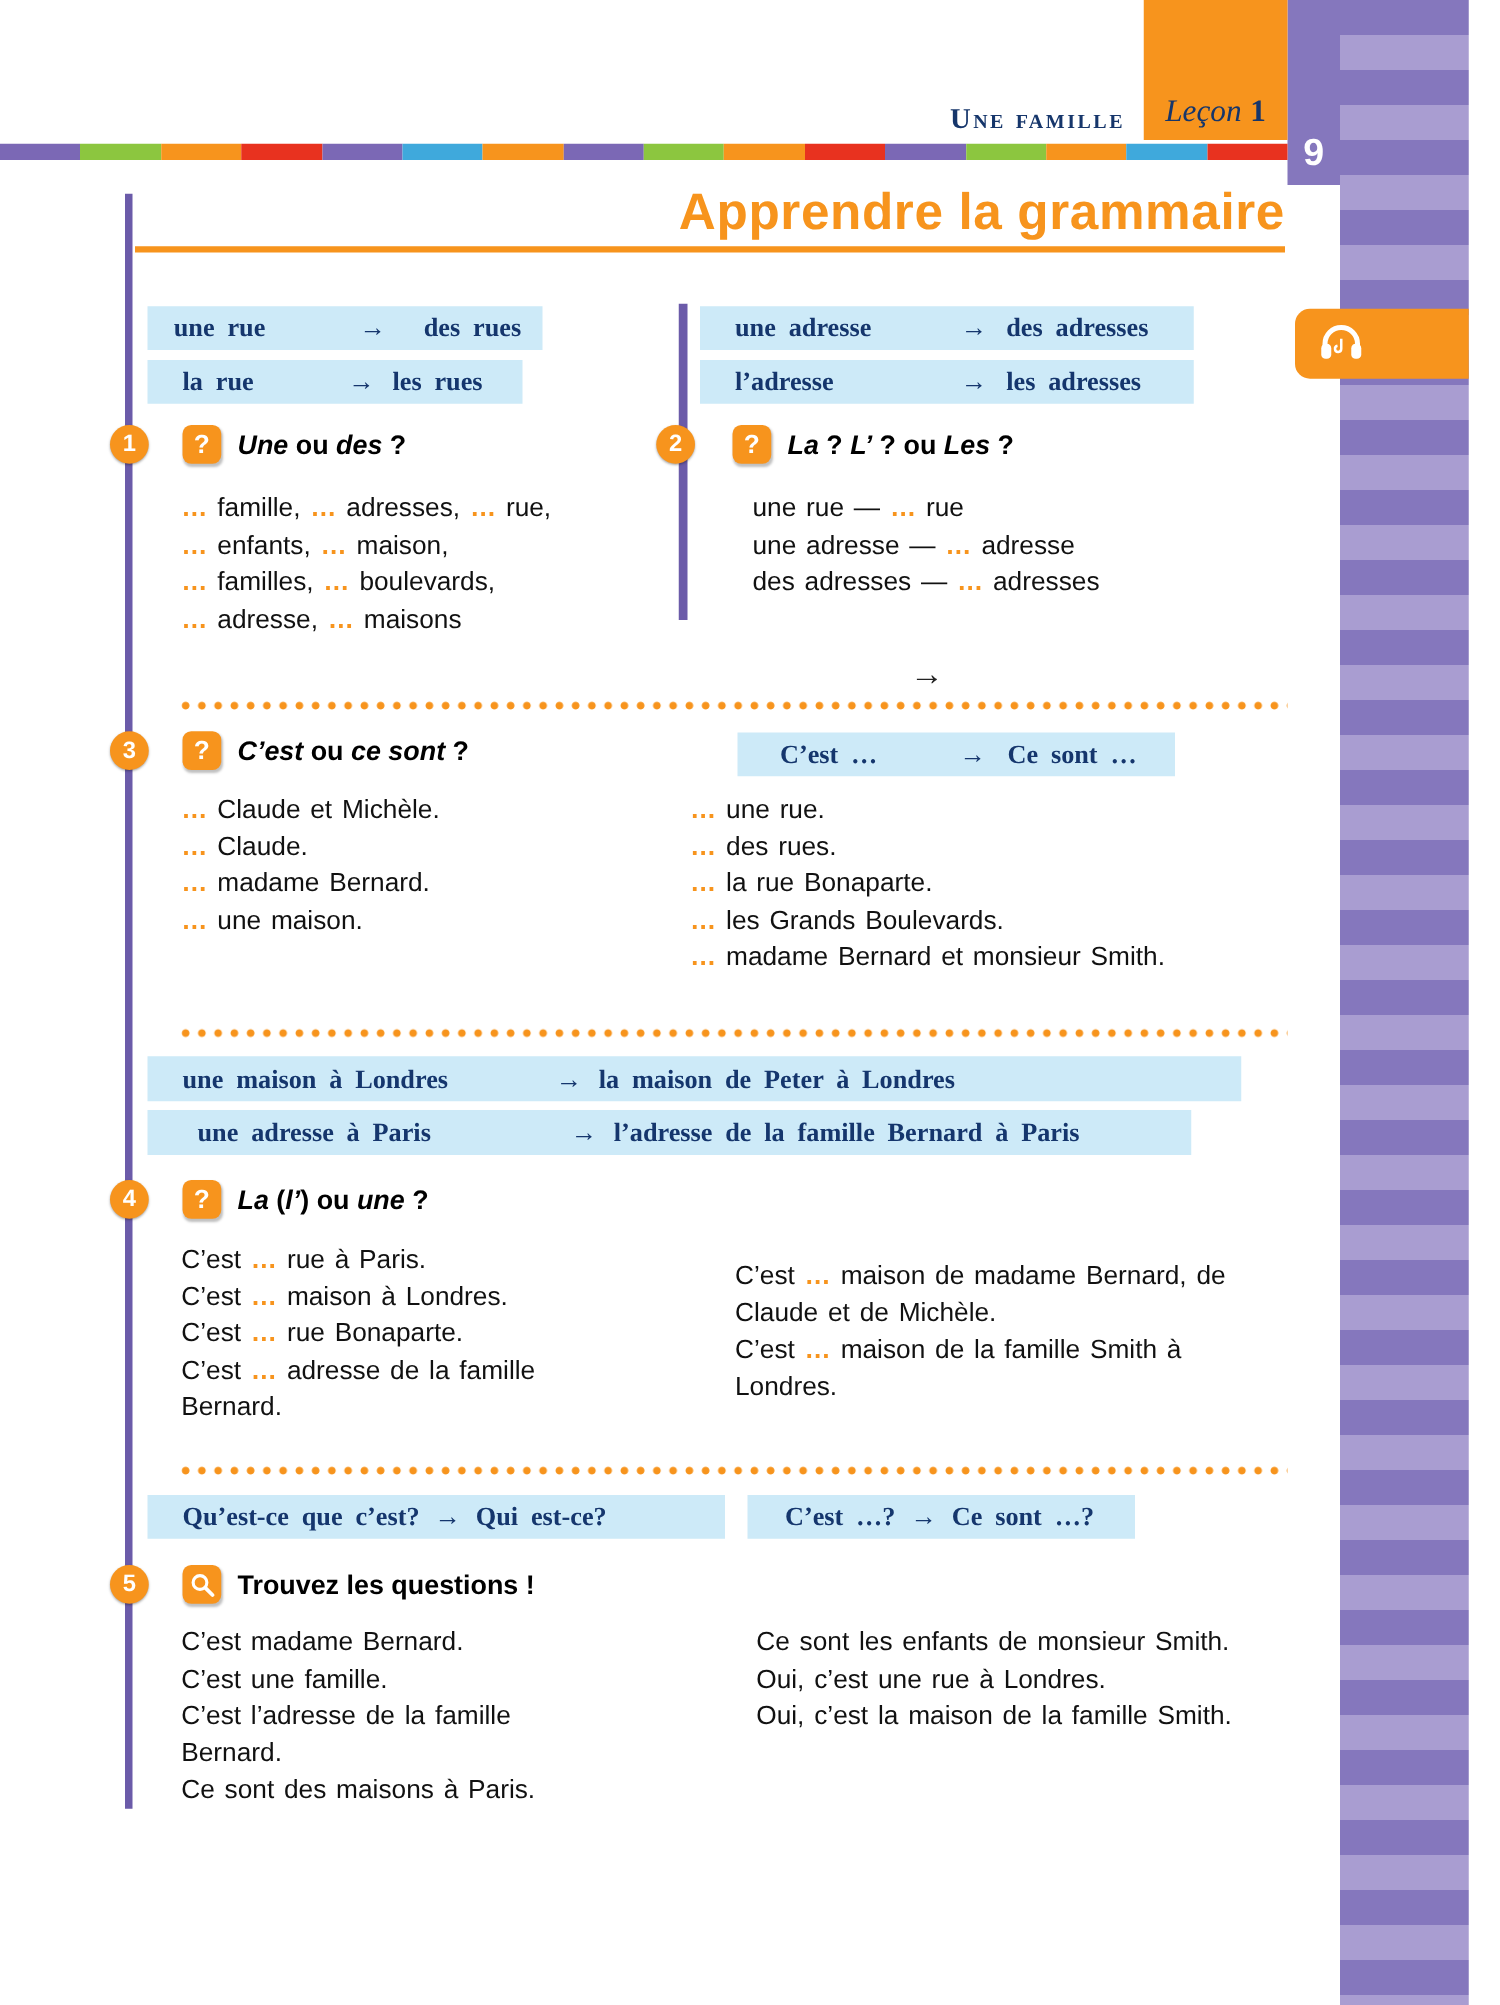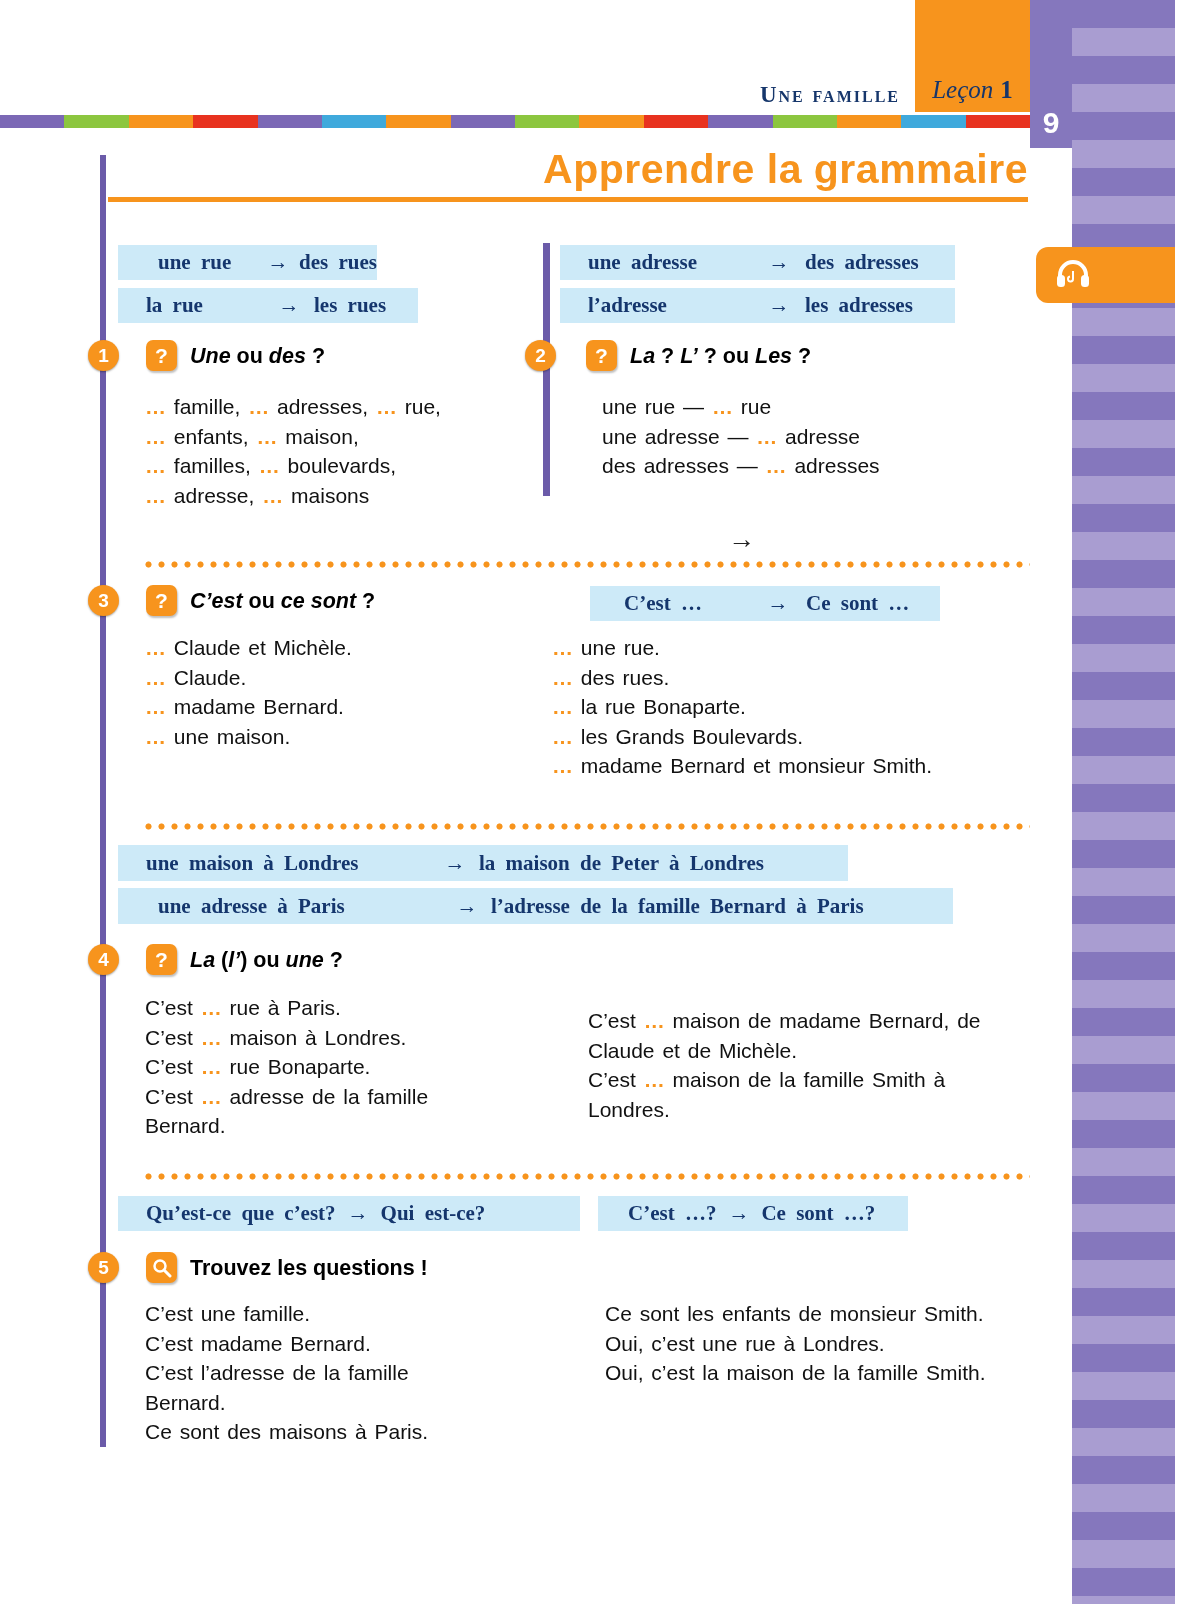--- a/index.html
+++ b/index.html
@@ -100,21 +100,21 @@
     </span>
   </div>
 
   <div class="abs title">Apprendre la grammaire</div>
   <div class="abs titlerule"></div>
 
   <div class="abs vline" style="left:100px;top:155px;width:6px;height:1292px;"></div>
 
   <div class="abs vline" style="left:543px;top:243px;width:7px;height:253px;"></div>
 
-  <div class="abs serifbox" style="left:118px;top:245px;width:259px;height:35px;padding-left:40px;">
+  <div class="abs serifbox" style="left:118px;top:245px;width:316px;height:35px;padding-left:21px;gap:16px;">
     <span class="bl" style="width:118px;">une rue</span>
     <span class="ar" style="width:50px;">→</span>
     <span class="br">des rues</span>
   </div>
   <div class="abs serifbox" style="left:118px;top:288px;width:300px;height:35px;padding-left:28px;">
     <span class="bl" style="width:118px;">la rue</span>
     <span class="ar" style="width:50px;">→</span>
     <span class="br">les rues</span>
   </div>
 
@@ -169,21 +169,21 @@
   <div class="abs tblock" style="left:552px;top:633px;width:480px;">
       <div class="tline"><span class="dots">…</span> une rue.</div>
       <div class="tline"><span class="dots">…</span> des rues.</div>
       <div class="tline"><span class="dots">…</span> la rue Bonaparte.</div>
       <div class="tline"><span class="dots">…</span> les Grands Boulevards.</div>
       <div class="tline"><span class="dots">…</span> madame Bernard et monsieur Smith.</div>
     </div>
 
   <div class="abs dotsep" style="left:145px;top:823px;width:885px;"></div>
 
-  <div class="abs serifbox" style="left:118px;top:845px;width:730px;height:36px;padding-left:28px;">
+  <div class="abs serifbox" style="left:118px;top:845px;width:875px;height:36px;padding-left:28px;">
     <span class="bl" style="width:285px;">une maison à Londres</span>
     <span class="ar" style="width:48px;">→</span>
     <span class="br">la maison de Peter à Londres</span>
   </div>
   <div class="abs serifbox" style="left:118px;top:888px;width:835px;height:36px;padding-left:40px;">
     <span class="bl" style="width:285px;">une adresse à Paris</span>
     <span class="ar" style="width:48px;">→</span>
     <span class="br">l’adresse de la famille Bernard à Paris</span>
   </div>
 
@@ -216,22 +216,22 @@
 
   <div class="abs exnum" style="left:88px;top:1252px;">5</div>
   <div class="abs qicon" style="left:146px;top:1252px;">
     <svg width="20" height="20" viewBox="0 0 20 20">
       <circle cx="8" cy="8" r="5.5" stroke="#ffffff" stroke-width="2.5" fill="none"></circle>
       <line x1="12.5" y1="12.5" x2="18" y2="18" stroke="#ffffff" stroke-width="3" stroke-linecap="round"></line>
     </svg>
   </div>
   <div class="abs exhead" style="left:190px;top:1256px;"><span style="font-style:normal">Trouvez les questions !</span></div>
   <div class="abs tblock" style="left:145px;top:1299px;width:335px;">
+      <div class="tline">C’est madame Bernard.</div>
       <div class="tline">C’est une famille.</div>
-      <div class="tline">C’est madame Bernard.</div>
       <div class="tline">C’est l’adresse de la famille Bernard.</div>
       <div class="tline">Ce sont des maisons à Paris.</div>
     </div>
   <div class="abs tblock" style="left:605px;top:1299px;width:400px;">
       <div class="tline">Ce sont les enfants de monsieur Smith.</div>
       <div class="tline">Oui, c’est une rue à Londres.</div>
       <div class="tline">Oui, c’est la maison de la famille Smith.</div>
     </div>
 
 </div>

